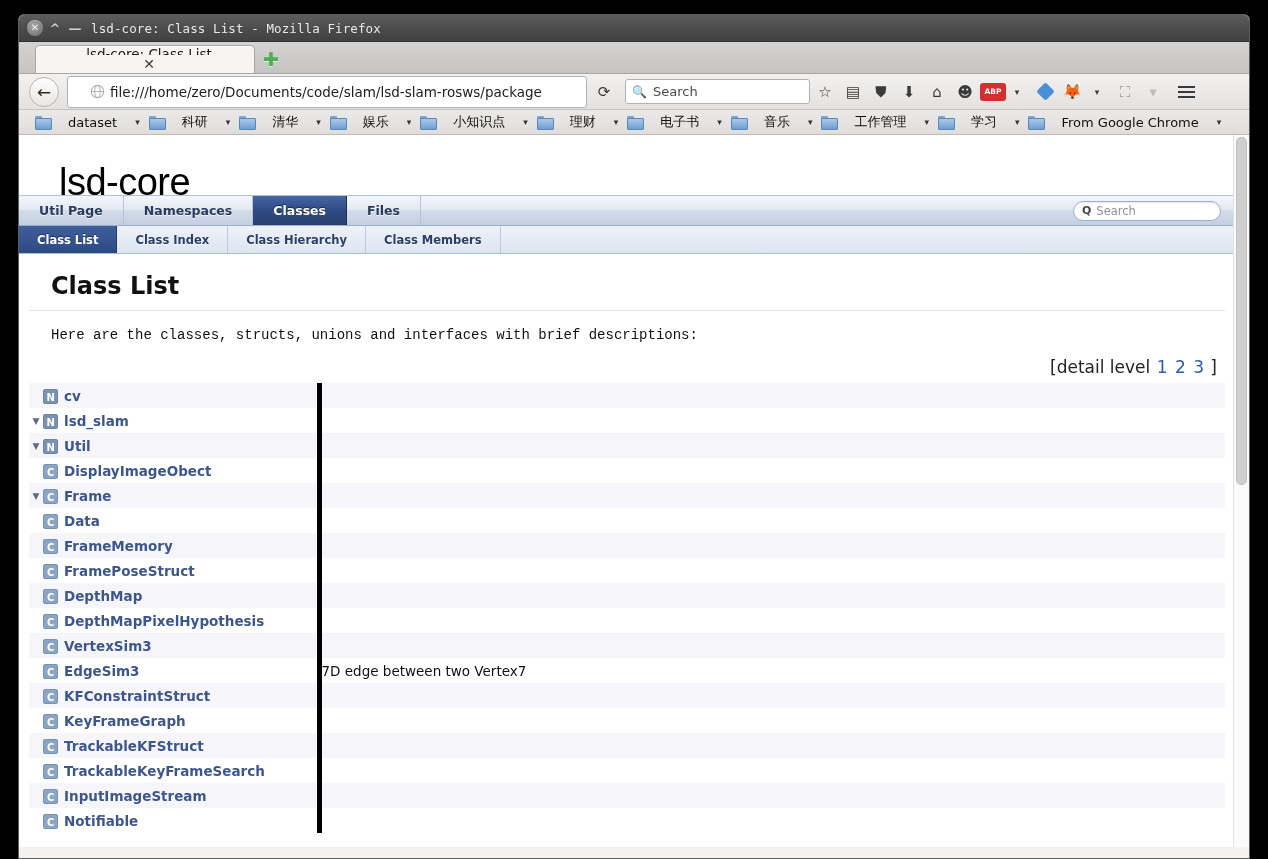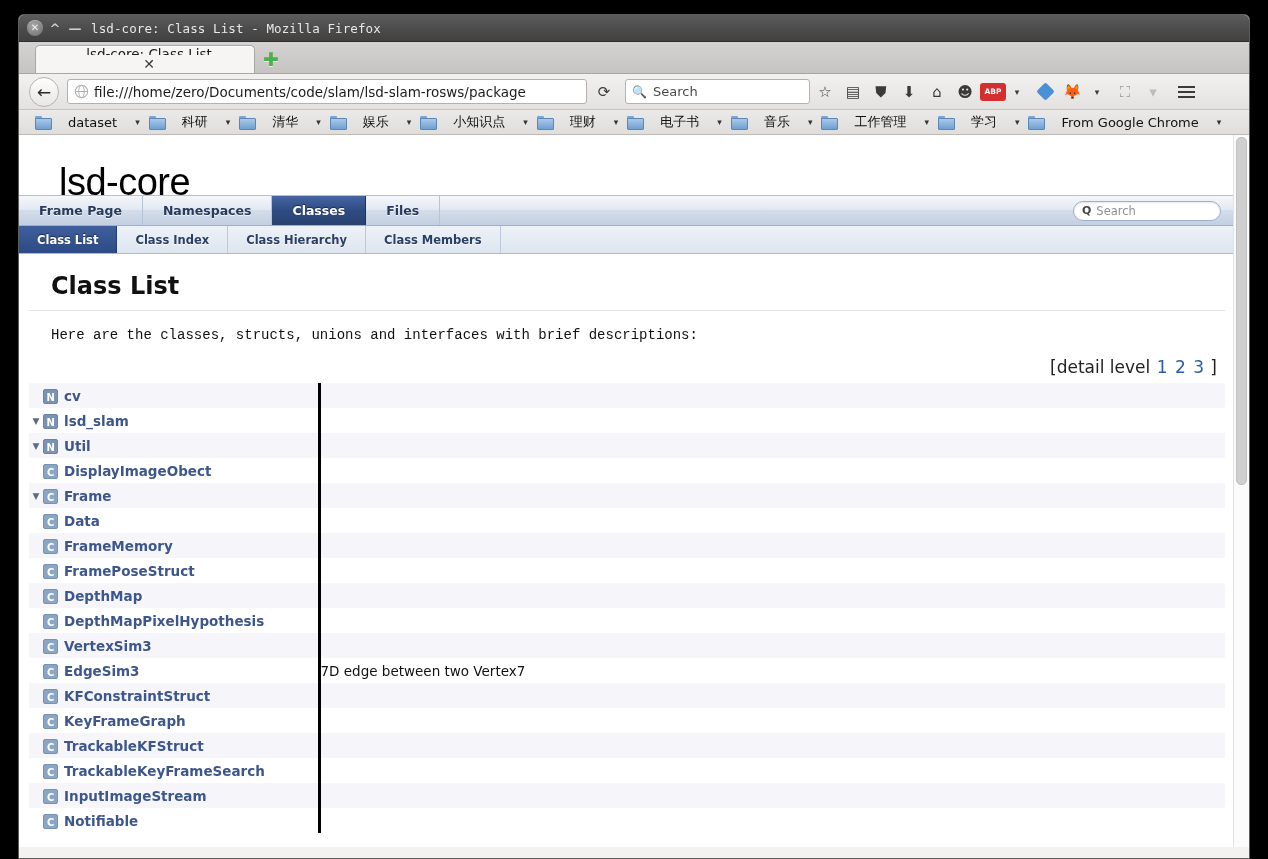--- a/index.html
+++ b/index.html
@@ -125,26 +125,26 @@
     width: 30px; height: 30px;
     border-radius: 50%;
     background: linear-gradient(to bottom,#fdfdfd,#e9e7e5);
     border: 1px solid #b6b4b2;
     display: flex; align-items: center; justify-content: center;
     color: #2b2b2b; font-size: 17px;
     margin-right: 6px; flex: none;
   }
   #urlbar {
     flex: 0 0 520px;
-    height: 25px;
+    height: 32px;
     background: #fff;
     border: 1px solid #b3b1af;
     border-radius: 3px;
     display: flex; align-items: center;
-    padding: 0 4px 0 6px;
+    padding: 0 4px 0 22px;
     gap: 5px;
     overflow: hidden;
   }
   #globe-icon {
     width: 15px; height: 15px; flex: none;
     opacity: .55;
   }
   #url-text {
     font-size: 13.5px;
     color: #1c1c1c;
@@ -362,21 +362,21 @@
   #dirtable tr.even { background: #f6f6fa; }
   #dirtable tr.odd  { background: #ffffff; }
   #dirtable td {
     padding: 0;
     height: 25px;
     vertical-align: middle;
     font-size: 13.5px;
   }
   td.entry { width: 290px; padding-left: 8px; white-space: nowrap; }
   td.desc {
-    border-left: 3px solid #000000;
+    border-left: 5px solid #000000;
     padding-left: 6px;
     color: #111;
     font-size: 13.5px;
     font-family: "DejaVu Sans", "Liberation Sans", sans-serif;
     margin-left: 13px;
   }
   .arrow {
     display: inline-block;
     width: 14px;
     color: #5a6b85;
@@ -566,21 +566,21 @@
 
   <div id="viewport">
     <div id="page">
 
       <div id="dox-titlearea">
         <div id="project-name">lsd-core</div>
       </div>
 
       <div id="dox-navrow1">
         <div class="dtab">
-              <span>Frame Page</span>
+              <span>Util Page</span>
             </div>
             <div class="dtab">
               <span>Namespaces</span>
             </div>
             <div class="dtab current">
               <span>Classes</span>
             </div>
             <div class="dtab">
               <span>Files</span>
             </div>

